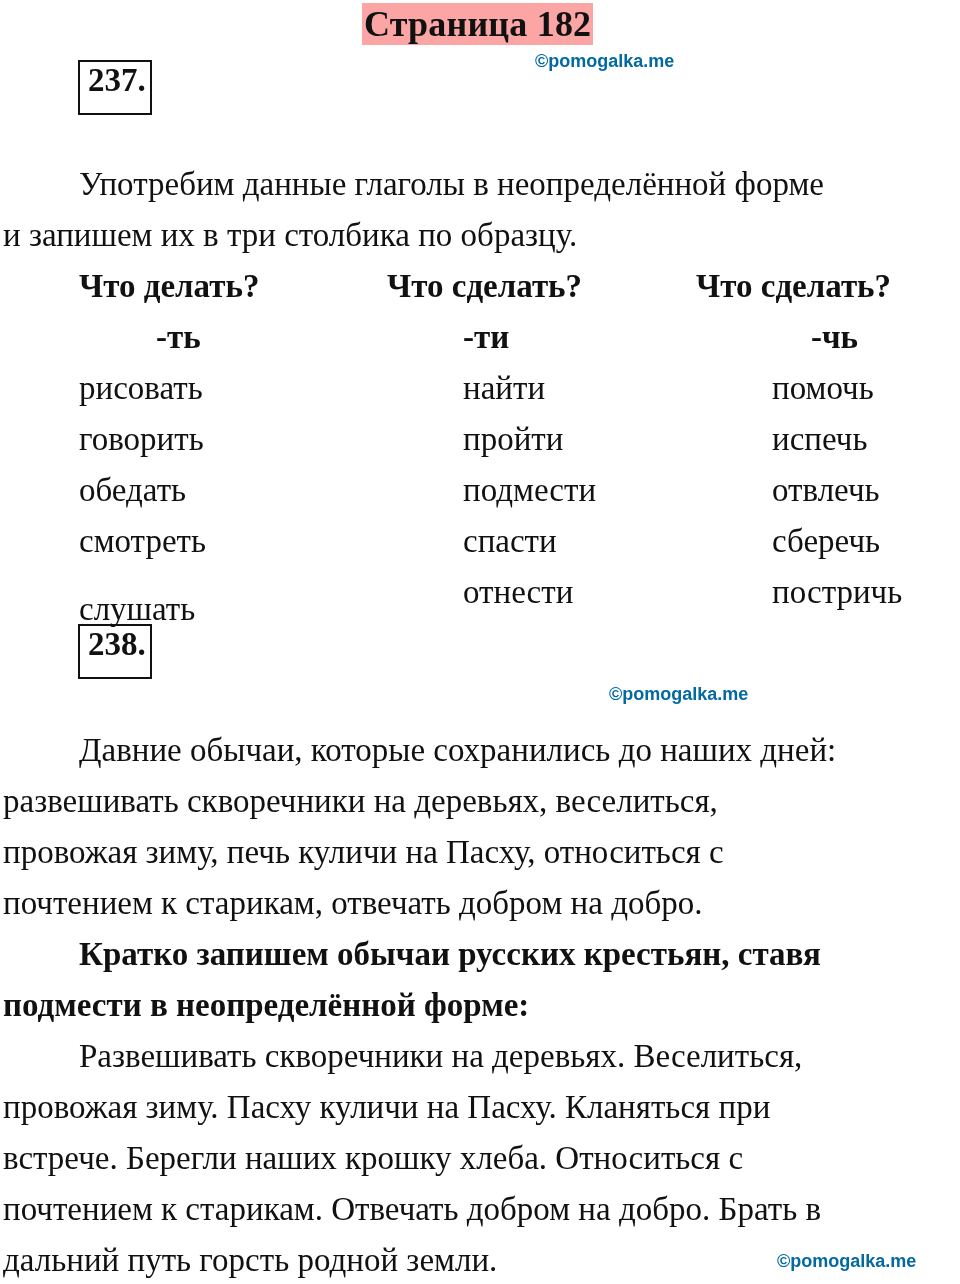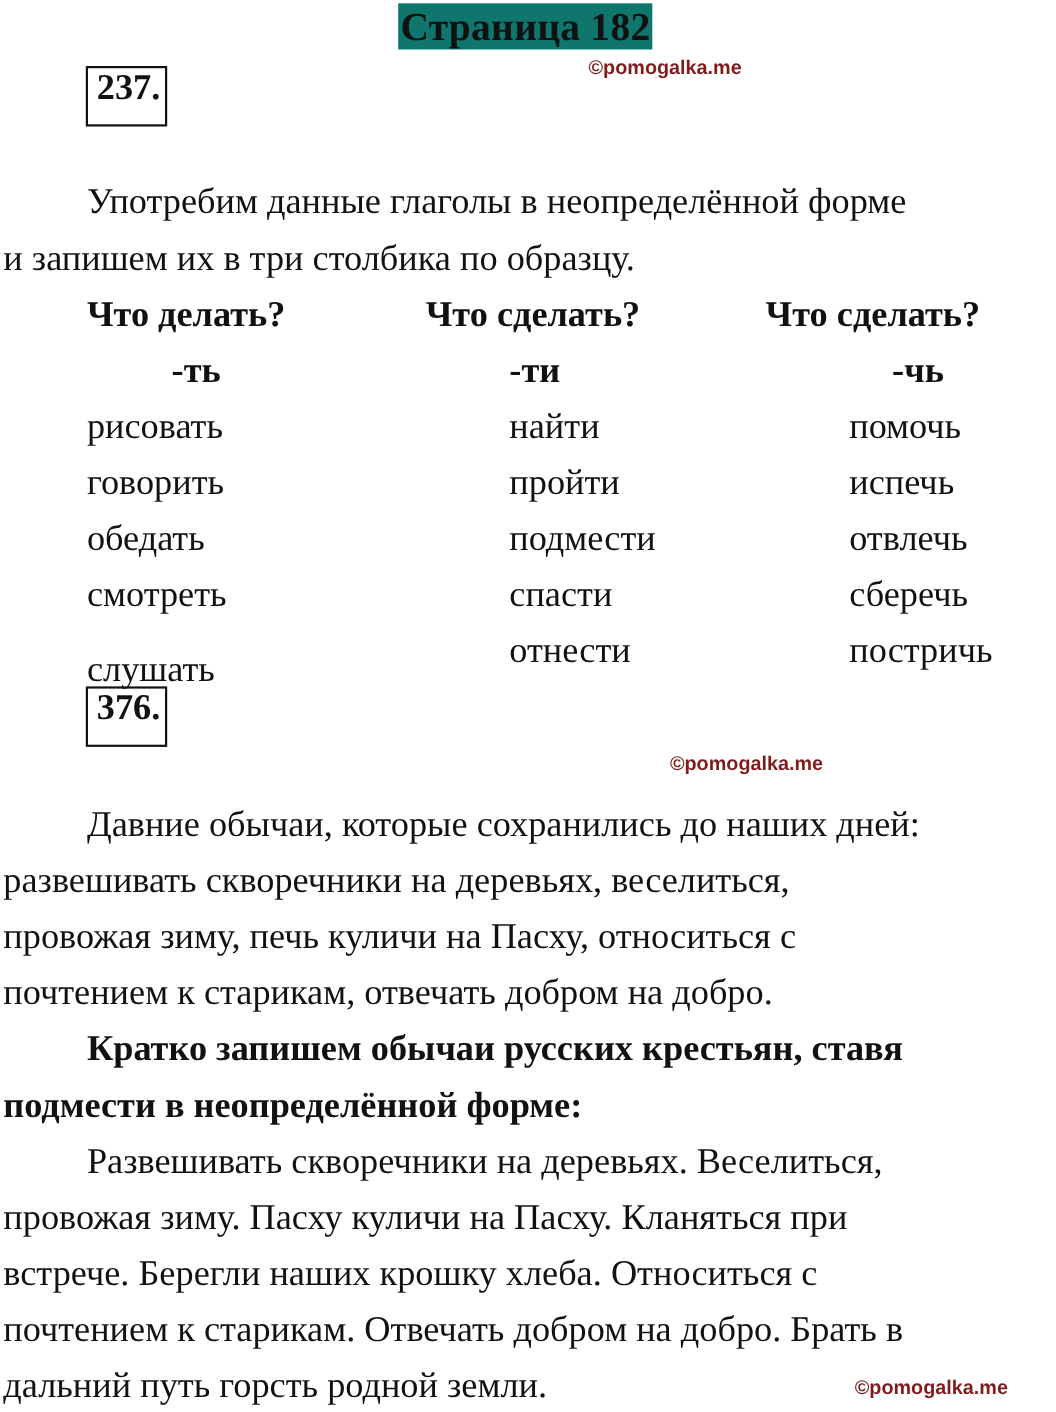--- a/index.html
+++ b/index.html
@@ -1,21 +1,21 @@
 <!DOCTYPE html>
 <html><head>
 <meta charset="utf-8">
 <style>
   html, body { margin:0; padding:0; background:#ffffff; }
   body { width:960px; height:1284px; position:relative; overflow:hidden;
          font-family:"Liberation Serif", "DejaVu Serif", serif; color:#111; }
   .title { position:absolute; left:362px; top:3px; height:42px; padding:0 2px;
-           background:#0f766e; font-weight:bold; font-size:36px; line-height:42px; letter-spacing:0.2px; }
+           background:#fca5a5; font-weight:bold; font-size:36px; line-height:42px; letter-spacing:0.2px; }
   .wm { position:absolute; font-family:"Liberation Sans", "DejaVu Sans", sans-serif;
-        font-weight:bold; font-size:18px; color:#7f1d1d; }
+        font-weight:bold; font-size:18px; color:#0369a1; }
   .task-num { position:absolute; border:2px solid #111; font-weight:bold;
               font-size:33px; line-height:36px; padding:0 4px 13px 8px; height:38px; }
   .p { position:absolute; left:3px; width:957px; font-size:33px; line-height:51px; margin:0; white-space:nowrap; }
   .indent { padding-left:76px; }
   .col { position:absolute; font-size:33px; line-height:51px; white-space:nowrap; }
   .bold { font-weight:bold; }
 </style>
 </head>
 <body>
 
@@ -44,21 +44,21 @@
 <div class="col" style="left:463px; top:567px;">отнести</div>
 
 <div class="col bold" style="left:696px; top:261px;">Что сделать?</div>
 <div class="col bold" style="left:772px; top:312px;margin-left:39px;">-чь</div>
 <div class="col" style="left:772px; top:363px;">помочь</div>
 <div class="col" style="left:772px; top:414px;">испечь</div>
 <div class="col" style="left:772px; top:465px;">отвлечь</div>
 <div class="col" style="left:772px; top:516px;">сберечь</div>
 <div class="col" style="left:772px; top:567px;">постричь</div>
 
-<div class="task-num" style="left:78px; top:624px;">376.</div>
+<div class="task-num" style="left:78px; top:624px;">238.</div>
 <div class="wm" style="left:609px; top:684px;">©pomogalka.me</div>
 
 <p class="p indent" style="top:725px;">Давние обычаи, которые сохранились до наших дней:</p>
 <p class="p" style="top:776px;">развешивать скворечники на деревьях, веселиться,</p>
 <p class="p" style="top:827px;">провожая зиму, печь куличи на Пасху, относиться с</p>
 <p class="p" style="top:878px;">почтением к старикам, отвечать добром на добро.</p>
 
 <p class="p indent bold" style="top:929px;">Кратко запишем обычаи русских крестьян, ставя</p>
 <p class="p bold" style="top:980px;">подмести в неопределённой форме:</p>
 

